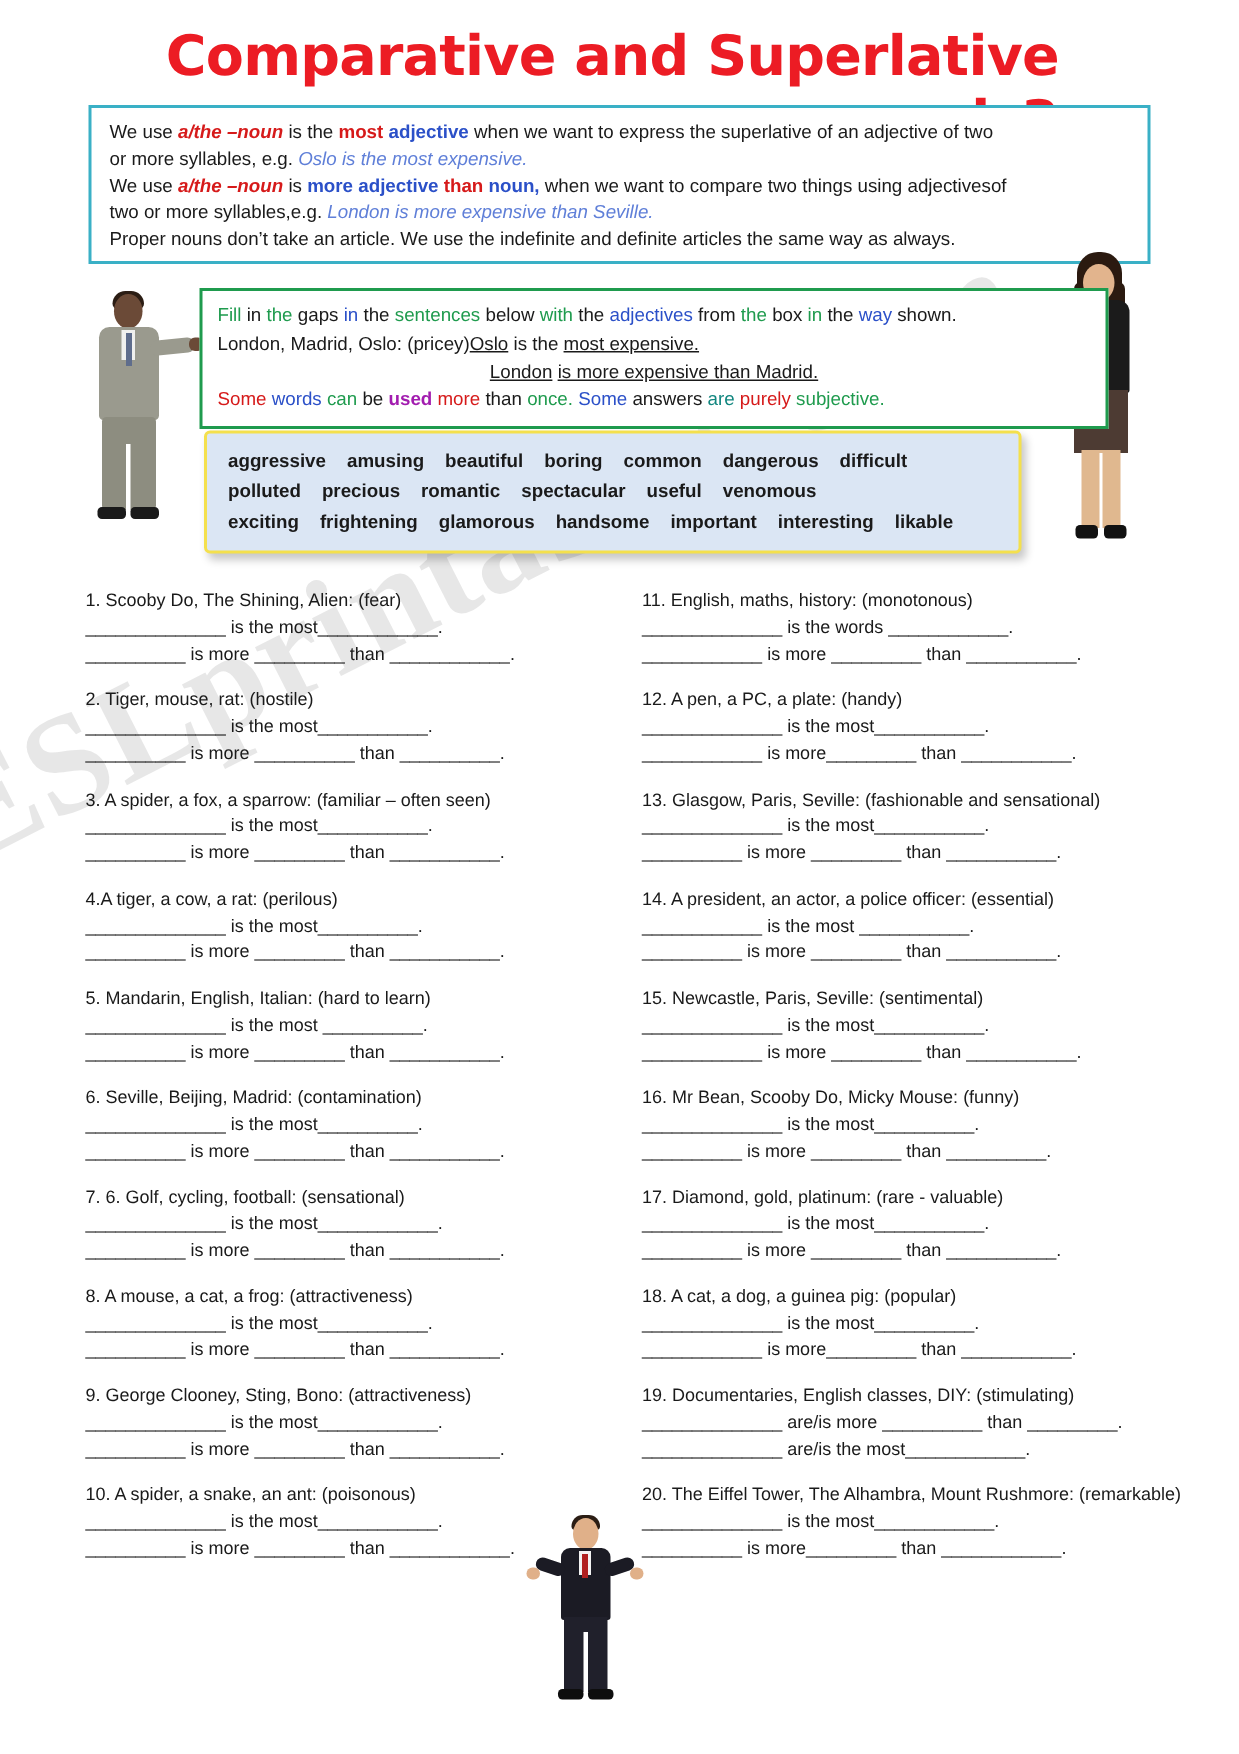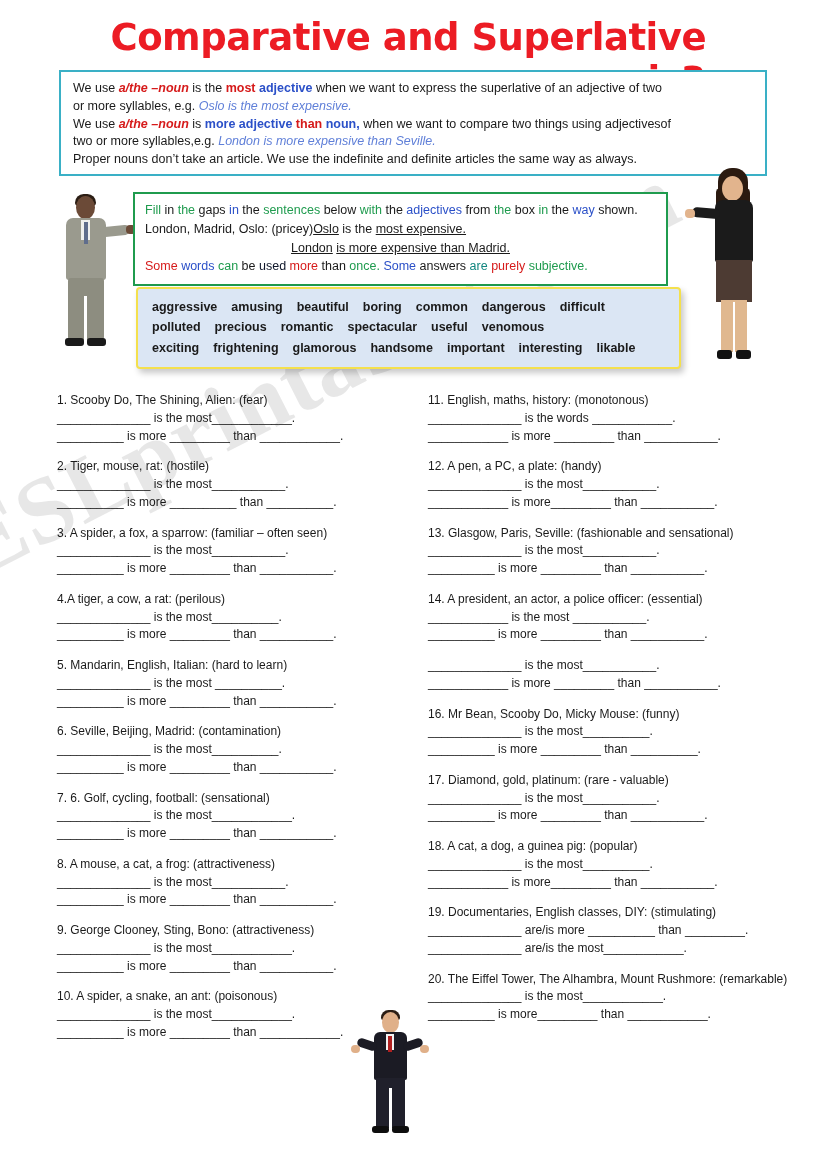--- a/index.html
+++ b/index.html
@@ -72,33 +72,33 @@
   .i { font-style: italic; }
   .blue { color: #2b50c8; }
   .red { color: #d61a1a; }
   .ital-blue { color: #5f7fd8; font-style: italic; }
 
   
   .instrbox {
     position: absolute;
     left: 133px;
     top: 192px;
-    width: 535px;
+    width: 606px;
     box-sizing: border-box;
     border: 2px solid #1f9b4e;
     background: #ffffff;
     padding: 7px 10px 8px 10px;
     font-size: 12.5px;
     line-height: 1.5;
   }
   .instrbox .line { white-space: nowrap; }
   .c-green { color: #1f9b4e; }
   .c-red { color: #d61a1a; }
   .c-blue { color: #2b50c8; }
-  .c-purple { color: #0f172a; }
+  .c-purple { color: #a21caf; font-weight: bold; }
   .c-teal { color: #11867f; }
   .c-black { color: #1a1a1a; }
   .u { text-decoration: underline; }
   .ctr { text-align: center; }
 
   
   .wordbank {
     position: absolute;
     left: 136px;
     top: 287px;
@@ -336,20 +336,21 @@
         <div class="prompt">13. Glasgow, Paris, Seville: (fashionable and sensational)</div>
         <div class="ans">______________ is the most___________.</div>
         <div class="ans">__________ is more _________ than ___________.</div>
       </div>
       <div class="q">
         <div class="prompt">14. A president, an actor, a police officer: (essential)</div>
         <div class="ans">____________ is the most ___________.</div>
         <div class="ans">__________ is more _________ than ___________.</div>
       </div>
       <div class="q">
+        <div class="prompt">15. Newcastle, Paris, Seville: (sentimental)</div>
         <div class="ans">______________ is the most___________.</div>
         <div class="ans">____________ is more _________ than ___________.</div>
       </div>
       <div class="q">
         <div class="prompt">16. Mr Bean, Scooby Do, Micky Mouse: (funny)</div>
         <div class="ans">______________ is the most__________.</div>
         <div class="ans">__________ is more _________ than __________.</div>
       </div>
       <div class="q">
         <div class="prompt">17. Diamond, gold, platinum: (rare - valuable)</div>

